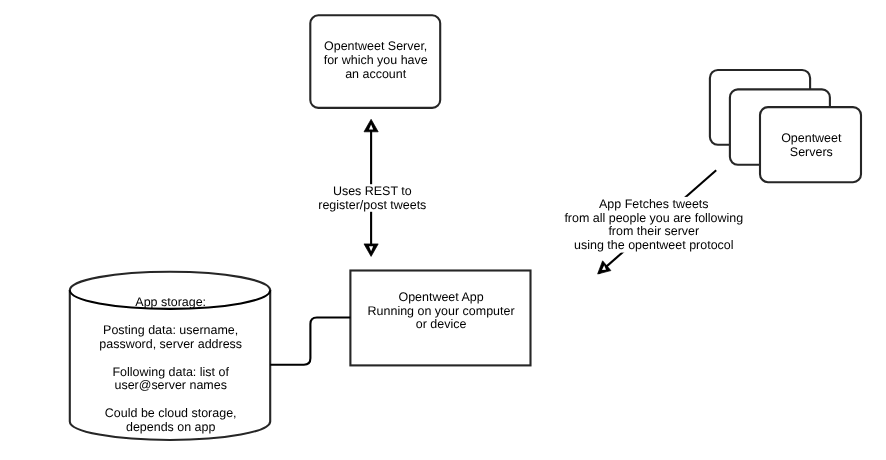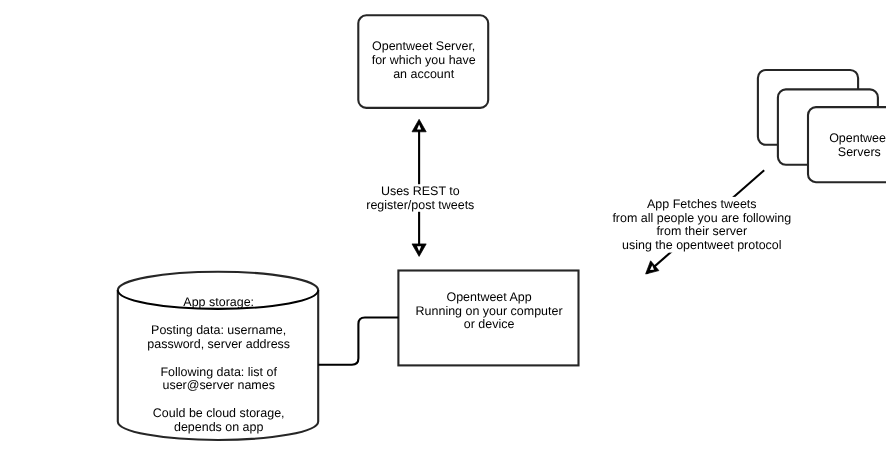--- a/index.html
+++ b/index.html
@@ -1,18 +1,18 @@
 <!DOCTYPE html>
 <html><head>
 <meta charset="utf-8">
 <style>
   html,body{margin:0;padding:0;background:#ffffff;}
   *{-webkit-font-smoothing:antialiased;text-rendering:geometricPrecision;}
   body{width:886px;height:460px;overflow:hidden;font-family:"Liberation Sans",sans-serif;}
-  #canvas{position:relative;width:766px;height:460px;padding-left:48px;}
+  #canvas{position:relative;width:766px;height:460px;}
   svg{display:block;}
   .shape{fill:#ffffff;stroke:#262626;stroke-width:2.1;}
   .conn{fill:none;stroke:#000000;stroke-width:2.1;}
   .arrowhead{fill:#000000;stroke:#000000;stroke-width:0.7;stroke-linejoin:miter;}
   .arrownotch{fill:#ffffff;stroke:none;}
   text{font-family:"Liberation Sans",sans-serif;font-size:12.47px;fill:#000000;}
   .ctr{text-anchor:middle;}
 </style>
 </head>
 <body>

